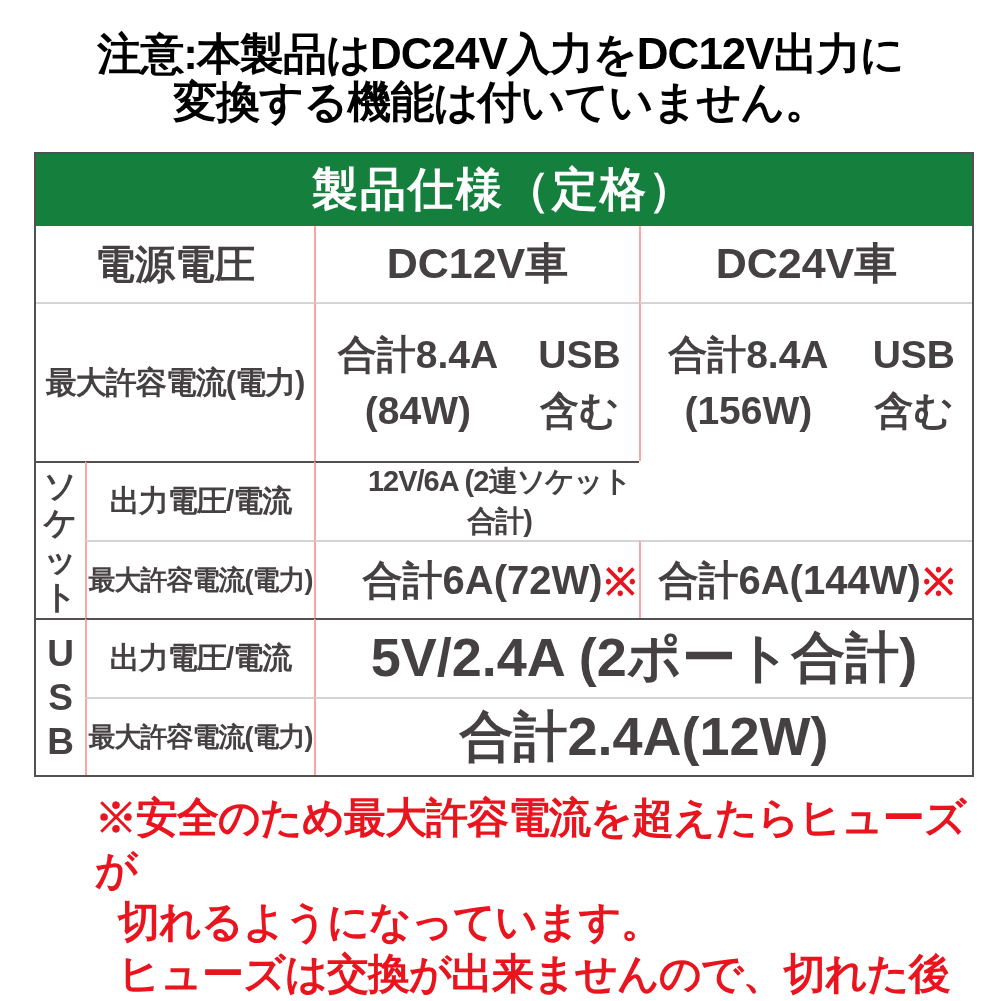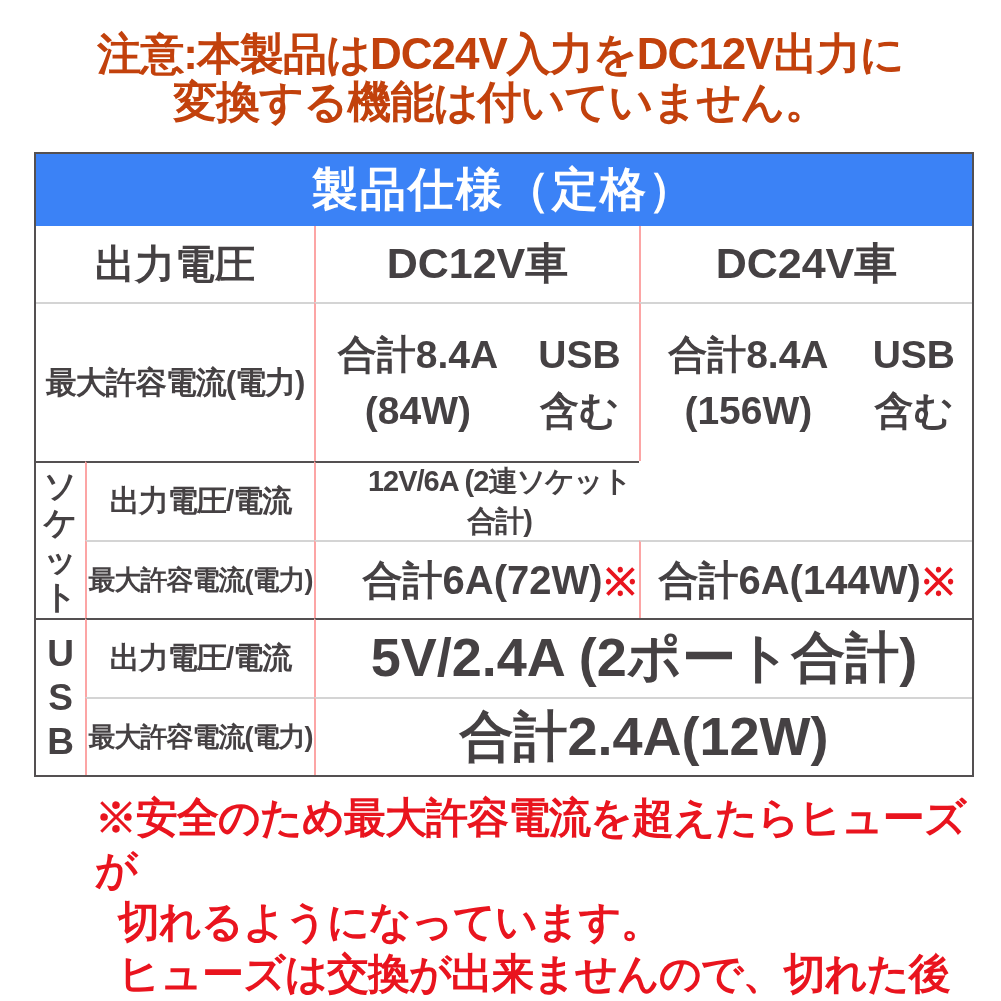--- a/index.html
+++ b/index.html
@@ -4,42 +4,42 @@
 <style>
   * { margin:0; padding:0; box-sizing:border-box; }
   html,body { width:1001px; height:1001px; background:#ffffff; overflow:hidden; }
   body { font-family:"Liberation Sans", sans-serif; font-weight:bold; }
 
   .page { position:relative; width:1001px; height:1001px; background:#fff; }
 
   
   .warning {
     position:absolute; top:30px; left:0; right:0;
-    text-align:center; color:#c2410c;
+    text-align:center; color:#000000;
     font-size:44px; line-height:48px; letter-spacing:-1px;
   }
 
   
   .spec-table {
     position:absolute; top:152px; left:34px;
     display:grid;
     grid-template-columns:49px 229px 325px 333px;
     grid-template-rows:72px 76px 159px 79px 78px 79px 78px;
     border:2px solid #545051;
     background:#fff;
     color:#454143;
   }
   .cell { display:flex; align-items:center; justify-content:center; text-align:center; }
   .bl   { border-left:2px solid #fca5a5; }
   .bt-d { border-top:2px solid #545051; }
   .bt-l { border-top:2px solid #d4d4d4; }
 
   .t-title {
     grid-column:1/5; grid-row:1;
-    background:#3b82f6; color:#ffffff;
+    background:#15803d; color:#ffffff;
     font-size:46px; letter-spacing:2px;
   }
   .c-power-label { grid-column:1/3; grid-row:2; font-size:40px; }
   .c-dc12 { grid-column:3/4; grid-row:2; font-size:43px; }
   .c-dc24 { grid-column:4/5; grid-row:2; font-size:43px; }
 
   .c-max-label { grid-column:1/3; grid-row:3; font-size:31px; letter-spacing:-1px; }
   .c-max12 { grid-column:3/4; grid-row:3; }
   .c-max24 { grid-column:4/5; grid-row:3; }
   .twoline { flex-direction:row; font-size:39px; line-height:56px; }
@@ -75,21 +75,21 @@
 
   <div class="warning">
     <div>注意:本製品はDC24V入力をDC12V出力に</div>
     <div>変換する機能は付いていません。</div>
   </div>
 
   <div class="spec-table">
 
     <div class="cell t-title">製品仕様（定格）</div>
 
-    <div class="cell c-power-label">出力電圧</div>
+    <div class="cell c-power-label">電源電圧</div>
     <div class="cell c-dc12 bl">DC12V車</div>
     <div class="cell c-dc24 bl">DC24V車</div>
 
     <div class="cell c-max-label bt-l">最大許容電流(電力)</div>
     <div class="cell c-max12 twoline bl bt-l">
       <div>合計8.4A (84W)</div>
       <div>USB含む</div>
     </div>
     <div class="cell c-max24 twoline bl bt-l">
       <div>合計8.4A (156W)</div>

